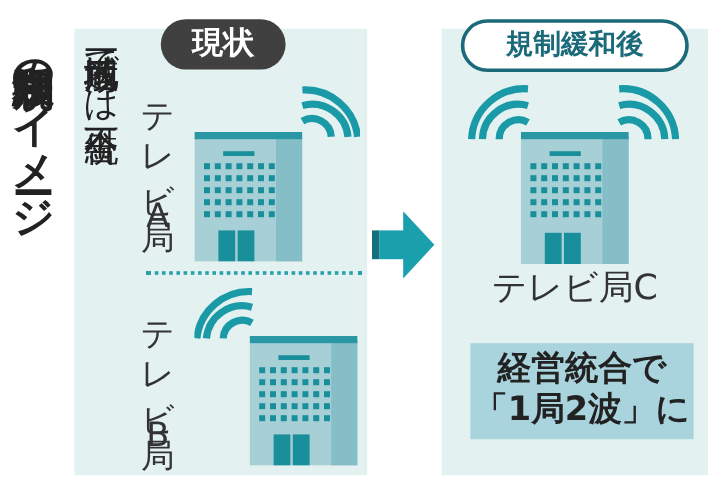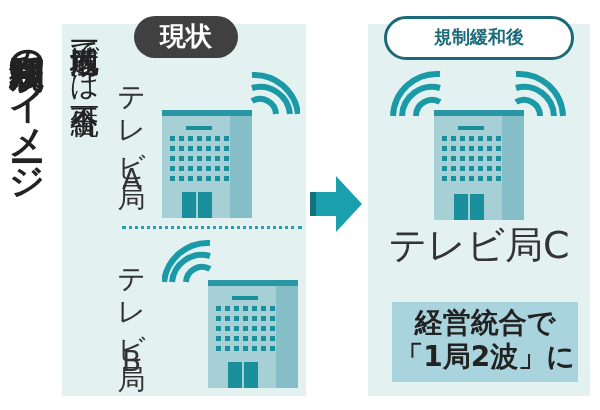--- a/index.html
+++ b/index.html
@@ -5,29 +5,29 @@
   html, body { margin:0; padding:0; background:#ffffff; }
   body { width:600px; height:410px; position:relative; overflow:hidden; font-family:"DejaVu Sans", sans-serif; color:#333; }
   .vtext { writing-mode: vertical-rl; text-orientation: upright; position:absolute; }
   .title { left:4px; top:30px; font-size:35px; font-weight:bold; letter-spacing:-1px; line-height:46px; color:#222; }
   .panel { position:absolute; background:#e4f1f1; }
   #left-panel { left:62px; top:24px; width:244px; height:372px; }
   #right-panel { left:368px; top:24px; width:222px; height:372px; }
   .note { left:4px; top:4px; font-size:29px; line-height:38px; color:#222; letter-spacing:-1px; }
   .badge { position:absolute; font-size:26px; font-weight:bold; text-align:center; line-height:40px; border-radius:22px; }
   #badge-now { left:72px; top:-8px; width:104px; height:42px; background:#404040; color:#fff; }
-  #badge-after { left:16px; top:-8px; width:184px; height:38px; background:#fff; color:#1b6a7a; border:3px solid #1b6a7a; line-height:36px; font-size:18px; }
+  #badge-after { left:16px; top:-8px; width:184px; height:38px; background:#fff; color:#1b6a7a; border:3px solid #1b6a7a; line-height:36px; font-size:23px; }
   .station-v { font-size:28px; line-height:31px; color:#333; }
   #label-a { left:54px; top:44px; }
   #label-b { left:54px; top:226px; }
   .divider { position:absolute; left:60px; top:202px; width:180px; border-top:3px dotted #2aa0ae; }
   .building { position:absolute; }
   .arrow { position:absolute; left:310px; top:176px; }
-  #label-c { position:absolute; left:0; width:222px; top:196px; text-align:center; font-size:38px; color:#333; }
-  #merge-box { position:absolute; left:24px; top:262px; width:186px; height:76px; background:#a9d4dd; font-size:28px; line-height:34px; font-weight:bold; text-align:center; color:#222; padding-top:4px;margin-top:16px; }
+  #label-c { position:absolute; left:0; width:222px; top:196px; text-align:center; font-size:29px; color:#333; }
+  #merge-box { position:absolute; left:24px; top:262px; width:186px; height:76px; background:#a9d4dd; font-size:28px; line-height:34px; font-weight:bold; text-align:center; color:#222; padding-top:4px; }
 </style>
 </head>
 <body>
 
 <div class="vtext title">規制緩和のイメージ</div>
 
 <div class="panel" id="left-panel">
   <div class="badge" id="badge-now">現状</div>
   <div class="vtext note">同一放送地域では統合不可</div>
 

